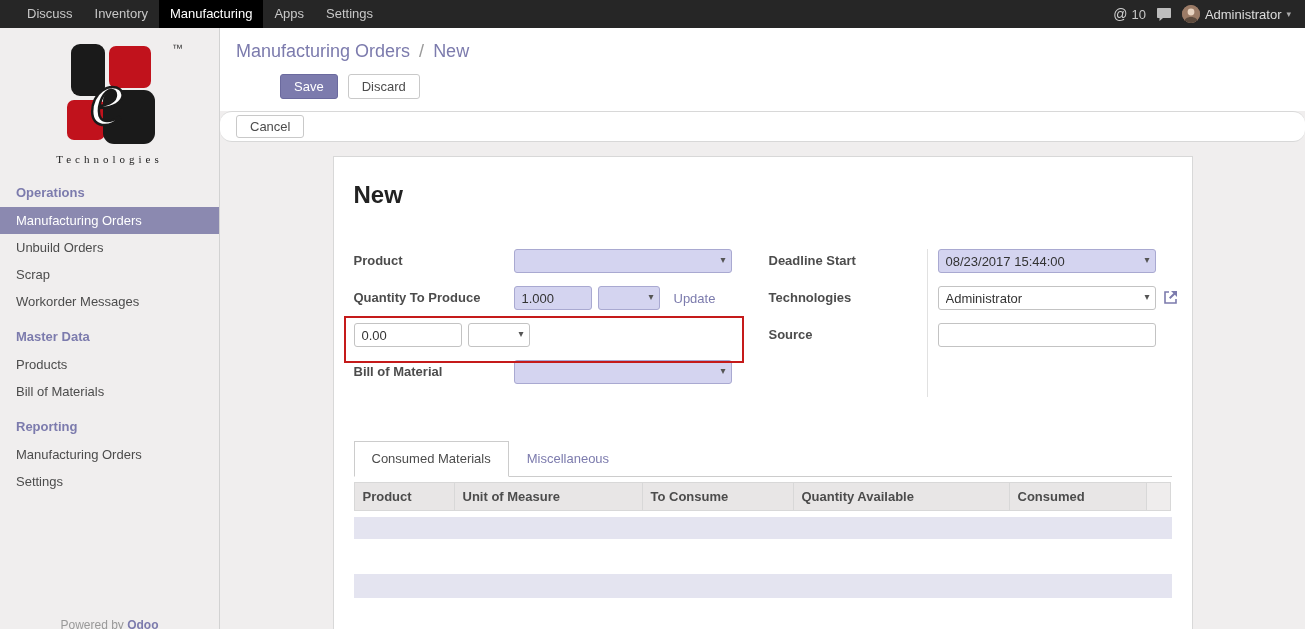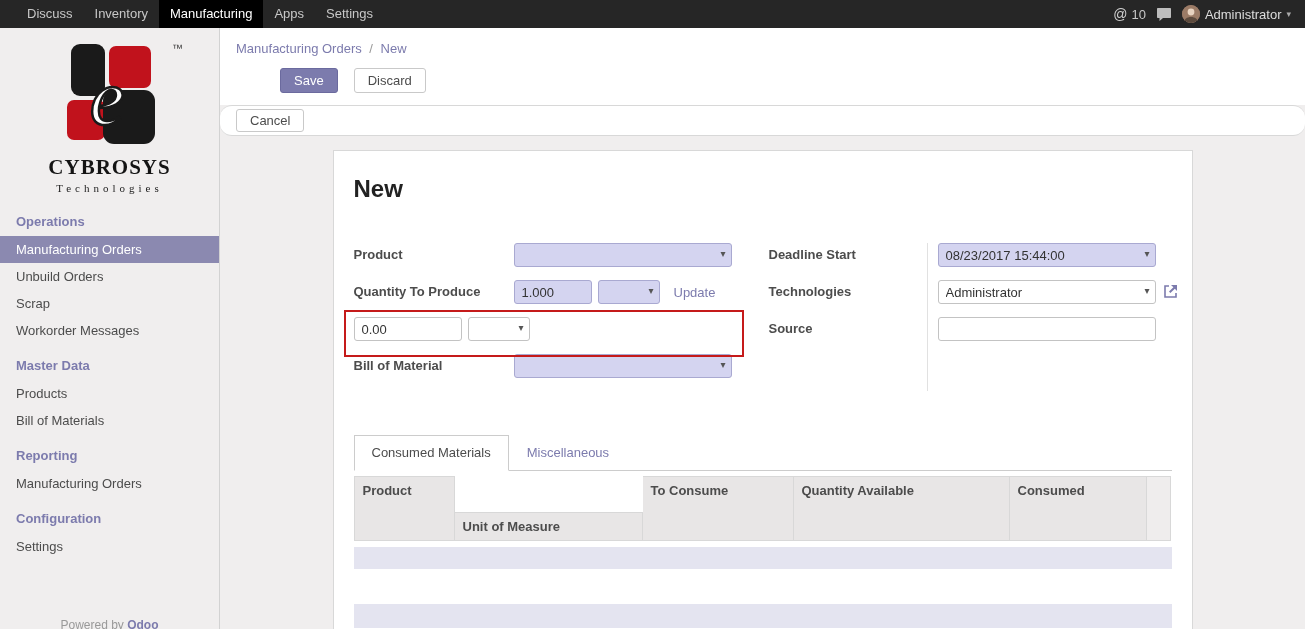--- a/index.html
+++ b/index.html
@@ -31,25 +31,25 @@
   .brand { font-family:"Liberation Serif", serif; font-weight:bold; font-size:21px; letter-spacing:1px; color:#141414; margin-top:4px; }
   .brand-sub { font-family:"Liberation Serif", serif; font-size:11px; letter-spacing:4px; color:#222; margin-top:2px; }
   .section-title { color:#7c7bad; font-weight:bold; padding:14px 16px 7px; font-size:13px; }
   .side-item { padding:6px 16px; color:#4c4c4c; cursor:pointer; }
   .side-item.active { background:#8b89b0; color:#fff; }
   .powered { position:absolute; bottom:-3px; width:100%; text-align:center; color:#999; font-size:12px; }
   .powered a { color:#7c7bad; font-weight:bold; text-decoration:none; }
 
   
   .control-panel { background:#fff; padding:10px 0 12px 16px; }
-  .breadcrumb { font-size:13px; margin:3px 0 12px; }
+  .breadcrumb { font-size:18px; margin:3px 0 12px; }
   .bc-link { color:#7c7bad; cursor:pointer; }
   .bc-sep { color:#999; padding:0 4px; }
   .bc-current { color:#7c7bad; }
-  .btn-row { display:flex; gap:16px;padding-left:44px; }
+  .btn-row { display:flex; gap:10px;padding-left:44px; }
   .btn { font-size:13px; padding:4px 13px; border-radius:3px; border:1px solid #c9c9c9; background:#fff; color:#4c4c4c; cursor:pointer; font-family:inherit; }
   .btn-primary { background:#7c7bad; border-color:#6b6a9e; color:#fff; }
 
   
   .statusbar { background:#fff; border-top:1px solid #d8d8d8; border-bottom:1px solid #d8d8d8;
                height:31px; display:flex; align-items:center; justify-content:space-between; padding-left:16px;border-radius:12px; }
   .btn-cancel { padding:3px 13px; }
   .pipeline { display:flex; height:29px; margin-right:8px; }
   .state { line-height:29px; padding:0 16px; color:#8a8a8a; font-size:13px; position:relative; cursor:pointer; white-space:nowrap; }
   .state.active { background:#7c7bad; color:#fff; padding:0 13px 0 19px; }
@@ -101,21 +101,21 @@
   
   .tabs { display:flex; border-bottom:1px solid #ccc; margin-top:44px; }
   .tab { padding:9px 17px; color:#7c7bad; cursor:pointer; border:1px solid transparent; }
   .tab.active { background:#fff; border-color:#ccc; border-bottom-color:#fff; color:#4c4c4c; margin-bottom:-1px; }
 
   
   .thead { display:flex; margin-top:5px; }
   .th { background:#e8e6e6; border:1px solid #d8d8d8; border-left:none; padding:6px 8px; font-weight:bold;
         color:#4c4c4c; font-size:13px; white-space:nowrap; overflow:hidden; cursor:pointer; }
   .th:first-child { border-left:1px solid #d8d8d8; }
-  .th-product { width:101px; } .th-uom { width:188px;margin-top:36px; } .th-qa { width:216px; }
+  .th-product { width:101px; } .th-uom { width:188px; } .th-qa { width:216px; }
   .th-tc { width:151px; } .th-cons { width:137px; }
   .th-extra { width:24px; background:#efeded; cursor:default; }
   .stripe { height:22px; background:#e4e4f0; }
   .stripe-1 { margin-top:6px; }
   .stripe-2 { margin-top:35px; height:24px; }
 </style>
 </head>
 <body>
 
 <header class="topbar">
@@ -155,38 +155,36 @@
   <aside class="sidebar">
     <div class="logo-wrap">
       <span class="logo-tm">™</span>
       <svg width="118" height="104" viewBox="0 0 118 104">
         <rect x="20" y="0" width="34" height="52" rx="9" fill="#1a1a1a"></rect>
         <rect x="58" y="2" width="42" height="42" rx="7" fill="#c1121c"></rect>
         <rect x="16" y="56" width="38" height="40" rx="7" fill="#c1121c"></rect>
         <rect x="52" y="46" width="52" height="54" rx="11" fill="#1a1a1a"></rect>
         <text x="56" y="80" font-family="Liberation Serif, serif" font-style="italic" font-size="78" fill="#ffffff" stroke="#1a1a1a" stroke-width="2.5" text-anchor="middle">e</text>
       </svg>
-      <div class="brand">CYBROSYS</div>
       <div class="brand-sub">Technologies</div>
     </div>
 
     <div class="section-title">Operations</div>
     <div class="side-item active">Manufacturing Orders</div>
     <div class="side-item">Unbuild Orders</div>
     <div class="side-item">Scrap</div>
     <div class="side-item">Workorder Messages</div>
 
     <div class="section-title">Master Data</div>
     <div class="side-item">Products</div>
     <div class="side-item">Bill of Materials</div>
 
     <div class="section-title">Reporting</div>
     <div class="side-item">Manufacturing Orders</div>
 
-    <div class="section-title">Configuration</div>
     <div class="side-item">Settings</div>
 
     <div class="powered">
       <span>Powered by</span>
       <a>Odoo</a>
     </div>
   </aside>
 
   <main class="main">
 

